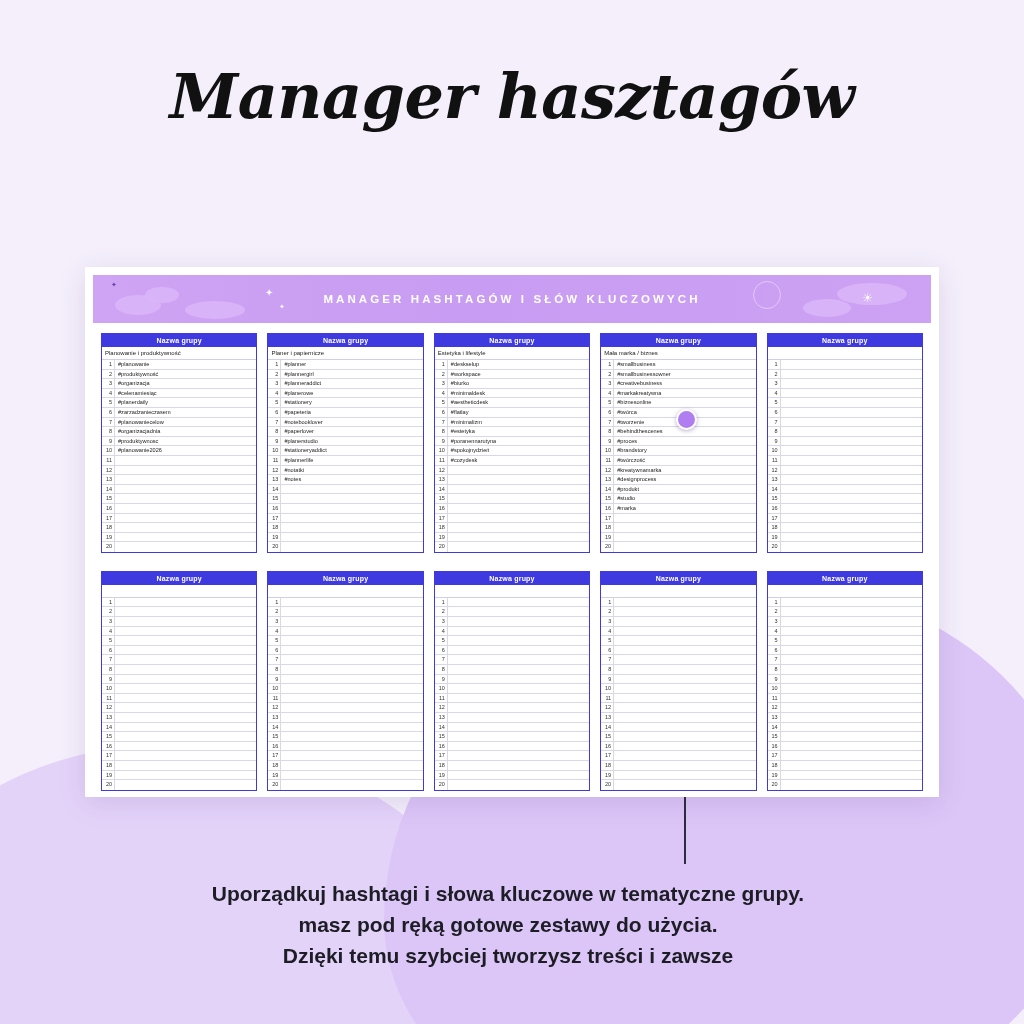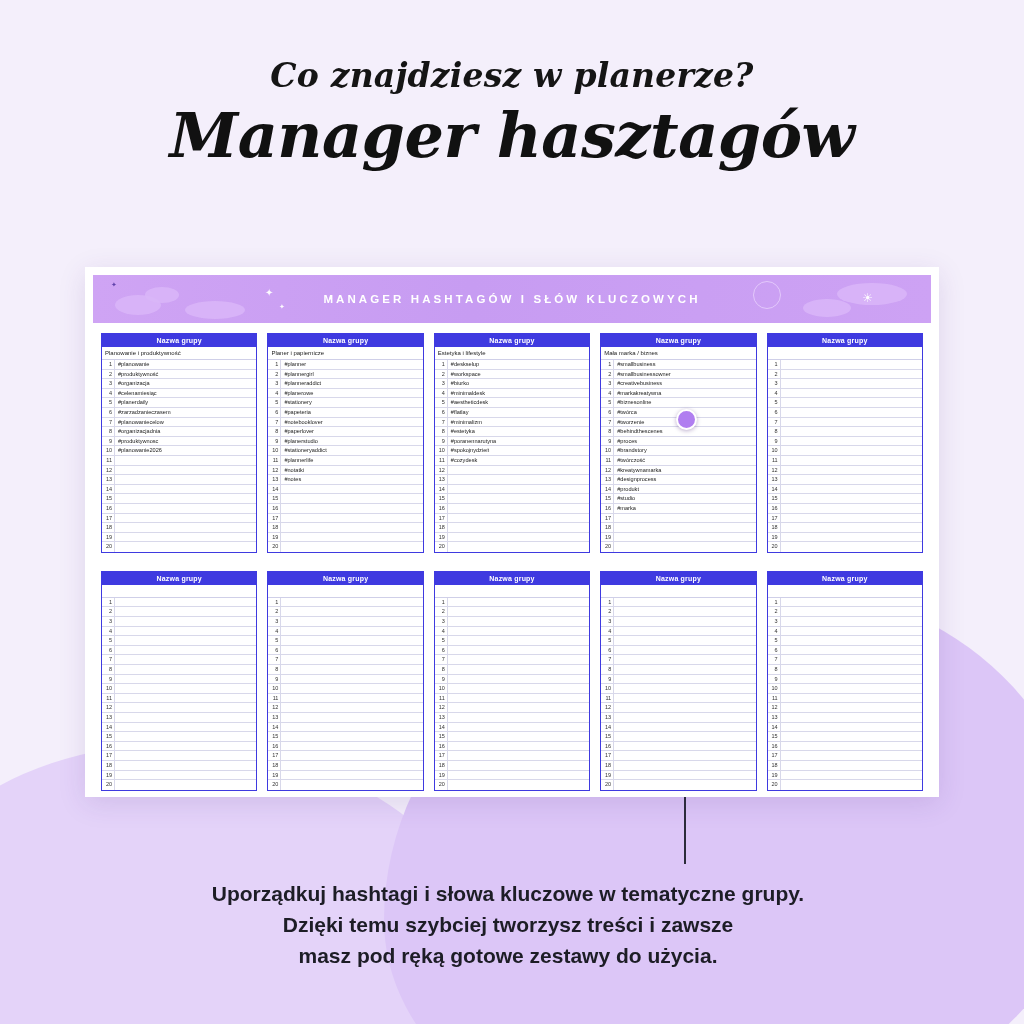--- a/index.html
+++ b/index.html
@@ -214,21 +214,20 @@
     font-family: "Liberation Sans", sans-serif;
   }
 </style>
 </head>
 <body>
 
 <div class="blob-bottom-left"></div>
 <div class="blob-bottom-right"></div>
 
 <div class="headings">
-  <div class="eyebrow">Co znajdziesz w planerze?</div>
   <div class="title">Manager hasztagów</div>
 </div>
 
 <div class="sheet-card">
 
   <div class="sheet-banner">
     <div class="cloud" style="left:22px; top:20px; width:46px; height:20px;"></div>
     <div class="cloud" style="left:52px; top:12px; width:34px; height:16px;"></div>
     <div class="cloud" style="left:92px; top:26px; width:60px; height:18px;"></div>
     <div class="cloud" style="right:24px; top:8px; width:70px; height:22px;"></div>
@@ -1107,15 +1106,15 @@
       </div>
     </div>
 
 </div>
 
 <div class="pointer-dot"></div>
 <div class="pointer-line"></div>
 
 <div class="caption">
   <div>Uporządkuj hashtagi i słowa kluczowe w tematyczne grupy.</div>
+  <div>masz pod ręką gotowe zestawy do użycia.</div>
   <div>Dzięki temu szybciej tworzysz treści i zawsze</div>
-  <div>masz pod ręką gotowe zestawy do użycia.</div>
 </div>
 
 </body></html>

